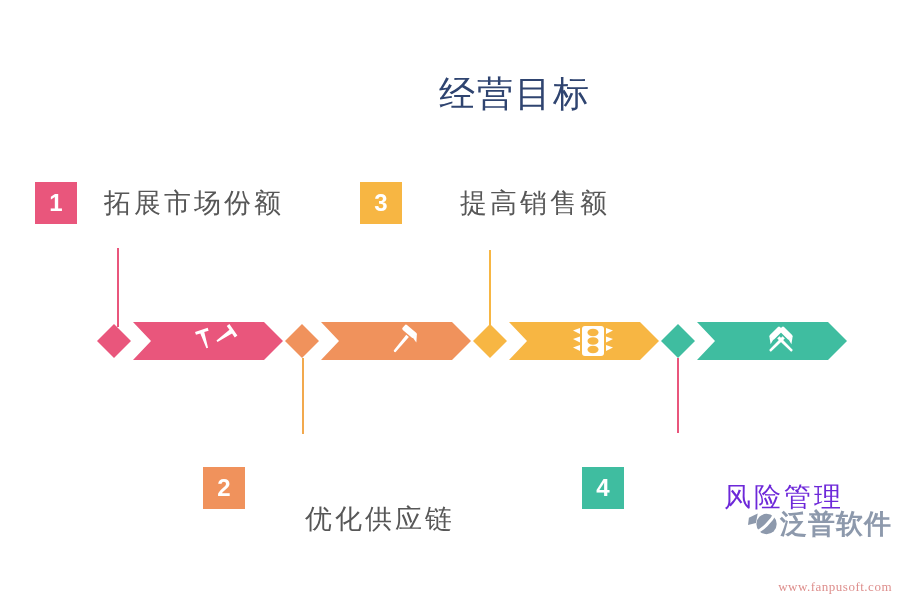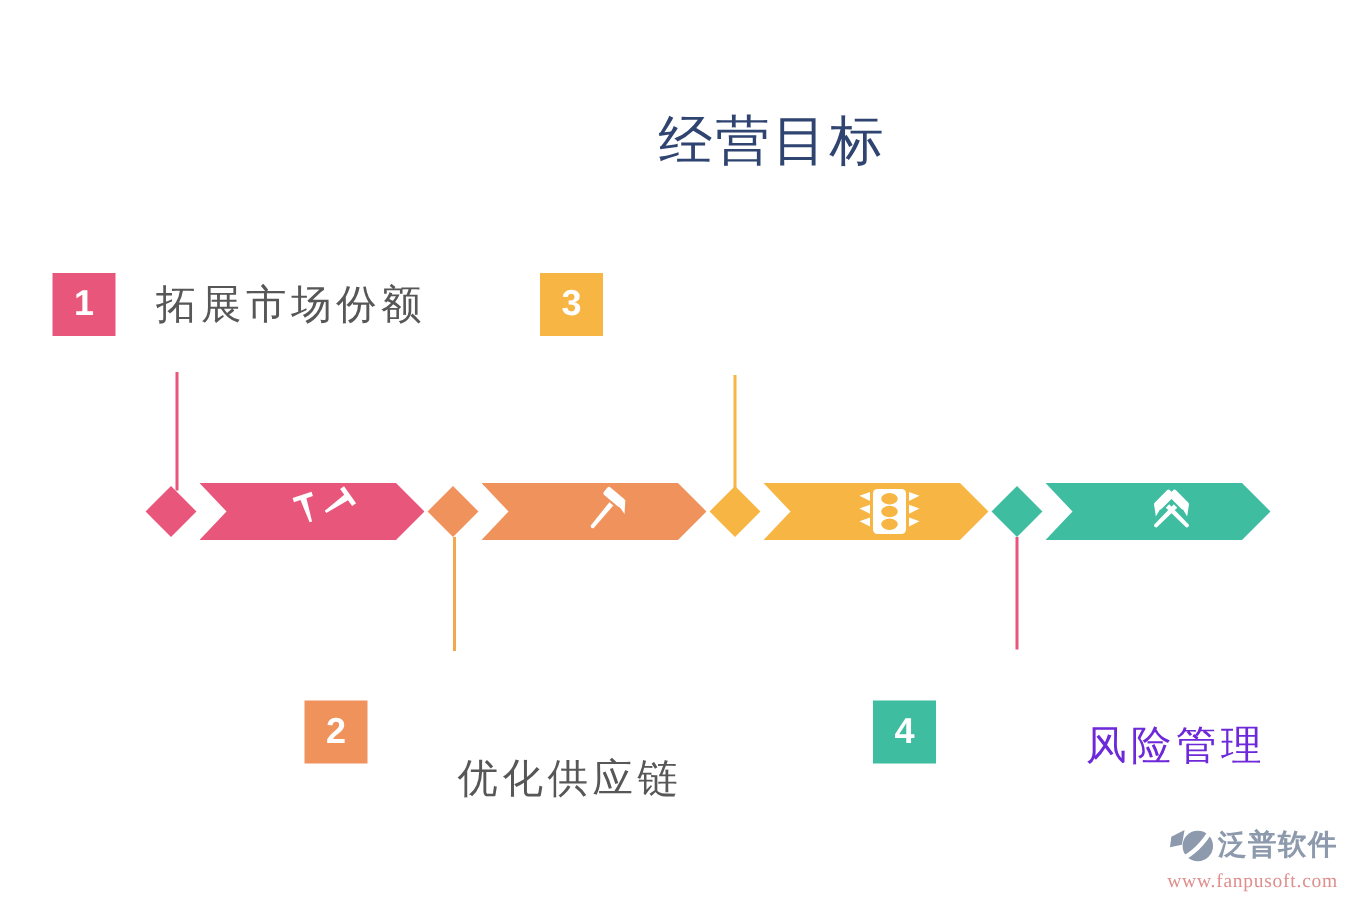--- a/index.html
+++ b/index.html
@@ -44,34 +44,35 @@
   .diamond.d4{left:666px;}
   
   .banner{position:absolute;top:322px;width:150px;height:38px;}
   .banner.a1{left:133px;}
   .banner.a2{left:321px;}
   .banner.a3{left:509px;}
   .banner.a4{left:697px;}
   
   .footer{position:absolute;right:8px;bottom:6px;text-align:right;}
   .footer-top{display:flex;align-items:center;justify-content:flex-end;gap:2px;}
-  .brand-name{font-size:19px;font-weight:bold;letter-spacing:1px;line-height:26px;}
-  .brand-website{font-size:13px;letter-spacing:0.5px;line-height:15px;}
+  .brand-name{font-size:27px;font-weight:bold;letter-spacing:1px;line-height:26px;}
+  .brand-website{font-size:13px;letter-spacing:0.5px;line-height:15px;margin-top:40px;}
 </style>
 </head>
 <body>
 
 <div id="canvas">
 
   <div class="page-title" style="color: rgb(47, 68, 112);">经营目标</div>
 
   <div class="badge b1" style="background: rgb(233, 86, 124);">1</div>
   <div class="goal-label l1" style="color: rgb(87, 87, 87);">拓展市场份额</div>
 
   <div class="badge b3" style="background: rgb(247, 182, 67);">3</div>
+  <div class="goal-label l3" style="color: rgb(87, 87, 87);">提高销售额</div>
 
   <div class="badge b2" style="background: rgb(240, 146, 92);">2</div>
   <div class="goal-label l2" style="color: rgb(87, 87, 87); margin-top: 40px;">优化供应链</div>
 
   <div class="badge b4" style="background: rgb(63, 189, 160);">4</div>
   <div class="goal-label l4" style="color: #6d28d9; margin-left: 44px;">风险管理</div>
 
   <div class="connector c1" style="background: rgb(233, 86, 124);"></div>
   <div class="connector c2" style="background: rgb(242, 169, 78);"></div>
   <div class="connector c3" style="background: rgb(247, 182, 67);"></div>

